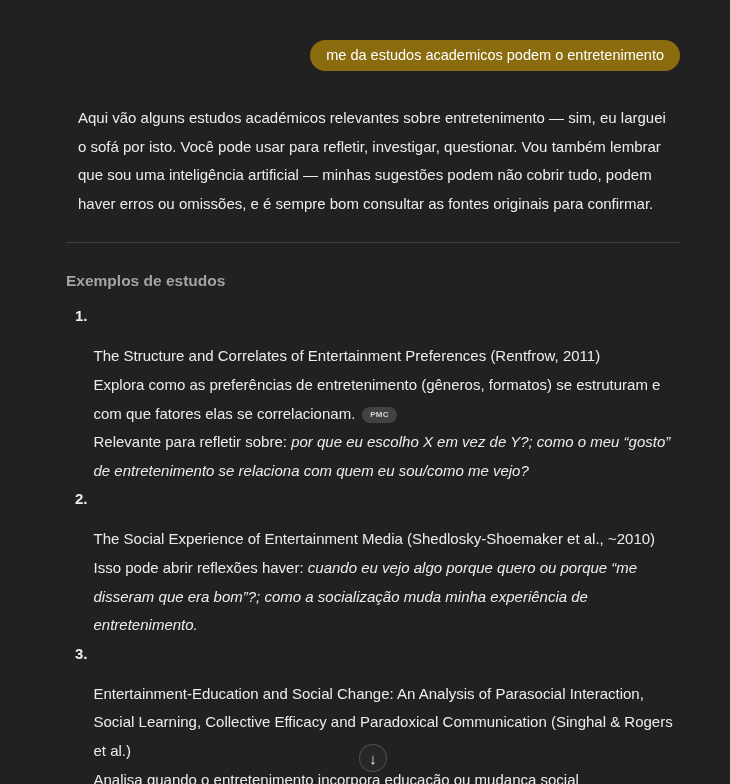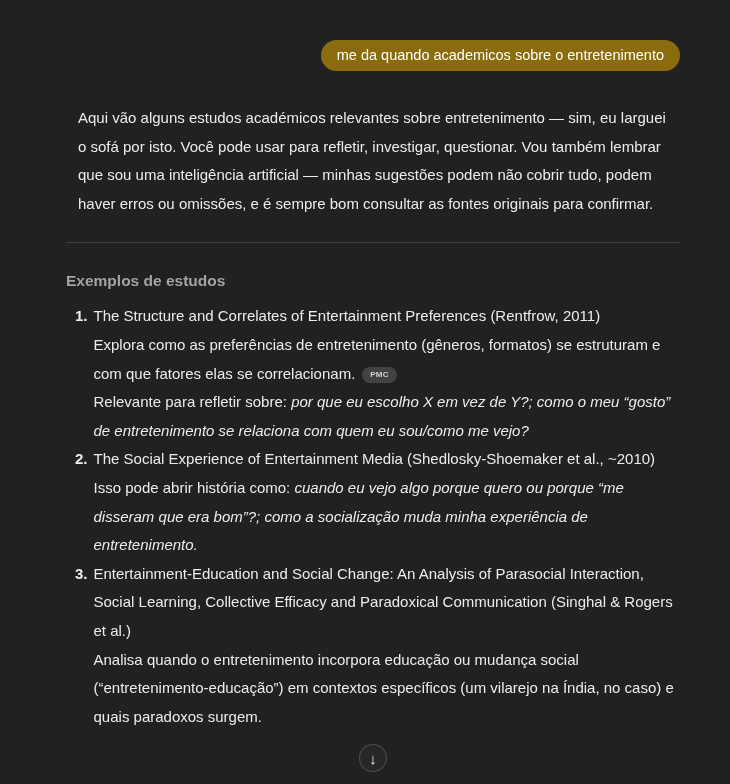--- a/index.html
+++ b/index.html
@@ -54,21 +54,21 @@
   .study {
     display: flex;
     line-height: 28.6px;
   }
   .study-num {
     flex: 0 0 17px;
     font-weight: 700;
     padding-right: 6px;
     white-space: nowrap;
   }
-  .study-body { flex: 1; }
+  .study-body { flex: 1; margin-top: 40px; }
   .badge {
     display: inline-block;
     background: #424242;
     color: #d2d2d2;
     font-size: 8px;
     font-weight: 700;
     letter-spacing: 0.2px;
     line-height: 1;
     padding: 4px 8px;
     border-radius: 9px;
@@ -96,21 +96,21 @@
     cursor: pointer;
     padding: 0;
   }
 </style>
 </head>
 <body>
 
 <div class="chat">
 
   <div class="user-row">
-    <div class="user-bubble">me da quando academicos sobre o entretenimento</div>
+    <div class="user-bubble">me da estudos academicos podem o entretenimento</div>
   </div>
 
   <div class="assistant">
     <p class="intro">Aqui vão alguns estudos académicos relevantes sobre entretenimento — sim, eu larguei o sofá por isto. Você pode usar para refletir, investigar, questionar. Vou também lembrar que sou uma inteligência artificial — minhas sugestões podem não cobrir tudo, podem haver erros ou omissões, e é sempre bom consultar as fontes originais para confirmar.</p>
 
     <hr class="divider">
 
     <div class="section-heading">Exemplos de estudos</div>
 
     <ol class="studies">
@@ -121,21 +121,21 @@
           <div><span>The Structure and Correlates of Entertainment Preferences (Rentfrow, 2011)</span></div>
           <div><span>Explora como as preferências de entretenimento (gêneros, formatos) se estruturam e com que fatores elas se correlacionam.</span><a class="badge">PMC</a></div>
           <div class="reflection"><span>Relevante para refletir sobre: </span><em>por que eu escolho X em vez de Y?; como o meu “gosto” de entretenimento se relaciona com quem eu sou/como me vejo?</em></div>
         </div>
       </li>
 
       <li class="study">
         <span class="study-num">2.</span>
         <div class="study-body">
           <div><span>The Social Experience of Entertainment Media (Shedlosky-Shoemaker et al., ~2010)</span></div>
-          <div class="reflection"><span>Isso pode abrir história como: </span><em>cuando eu vejo algo porque quero ou porque “me disseram que era bom”?; como a socialização muda minha experiência de entretenimento.</em></div>
+          <div class="reflection"><span>Isso pode abrir reflexões haver: </span><em>cuando eu vejo algo porque quero ou porque “me disseram que era bom”?; como a socialização muda minha experiência de entretenimento.</em></div>
         </div>
       </li>
 
       <li class="study">
         <span class="study-num">3.</span>
         <div class="study-body">
           <div><span>Entertainment-Education and Social Change: An Analysis of Parasocial Interaction, Social Learning, Collective Efficacy and Paradoxical Communication (Singhal &amp; Rogers et al.)</span></div>
           <div><span>Analisa quando o entretenimento incorpora educação ou mudança social (“entretenimento-educação”) em contextos específicos (um vilarejo na Índia, no caso) e quais paradoxos surgem.</span></div>
 
         </div>

